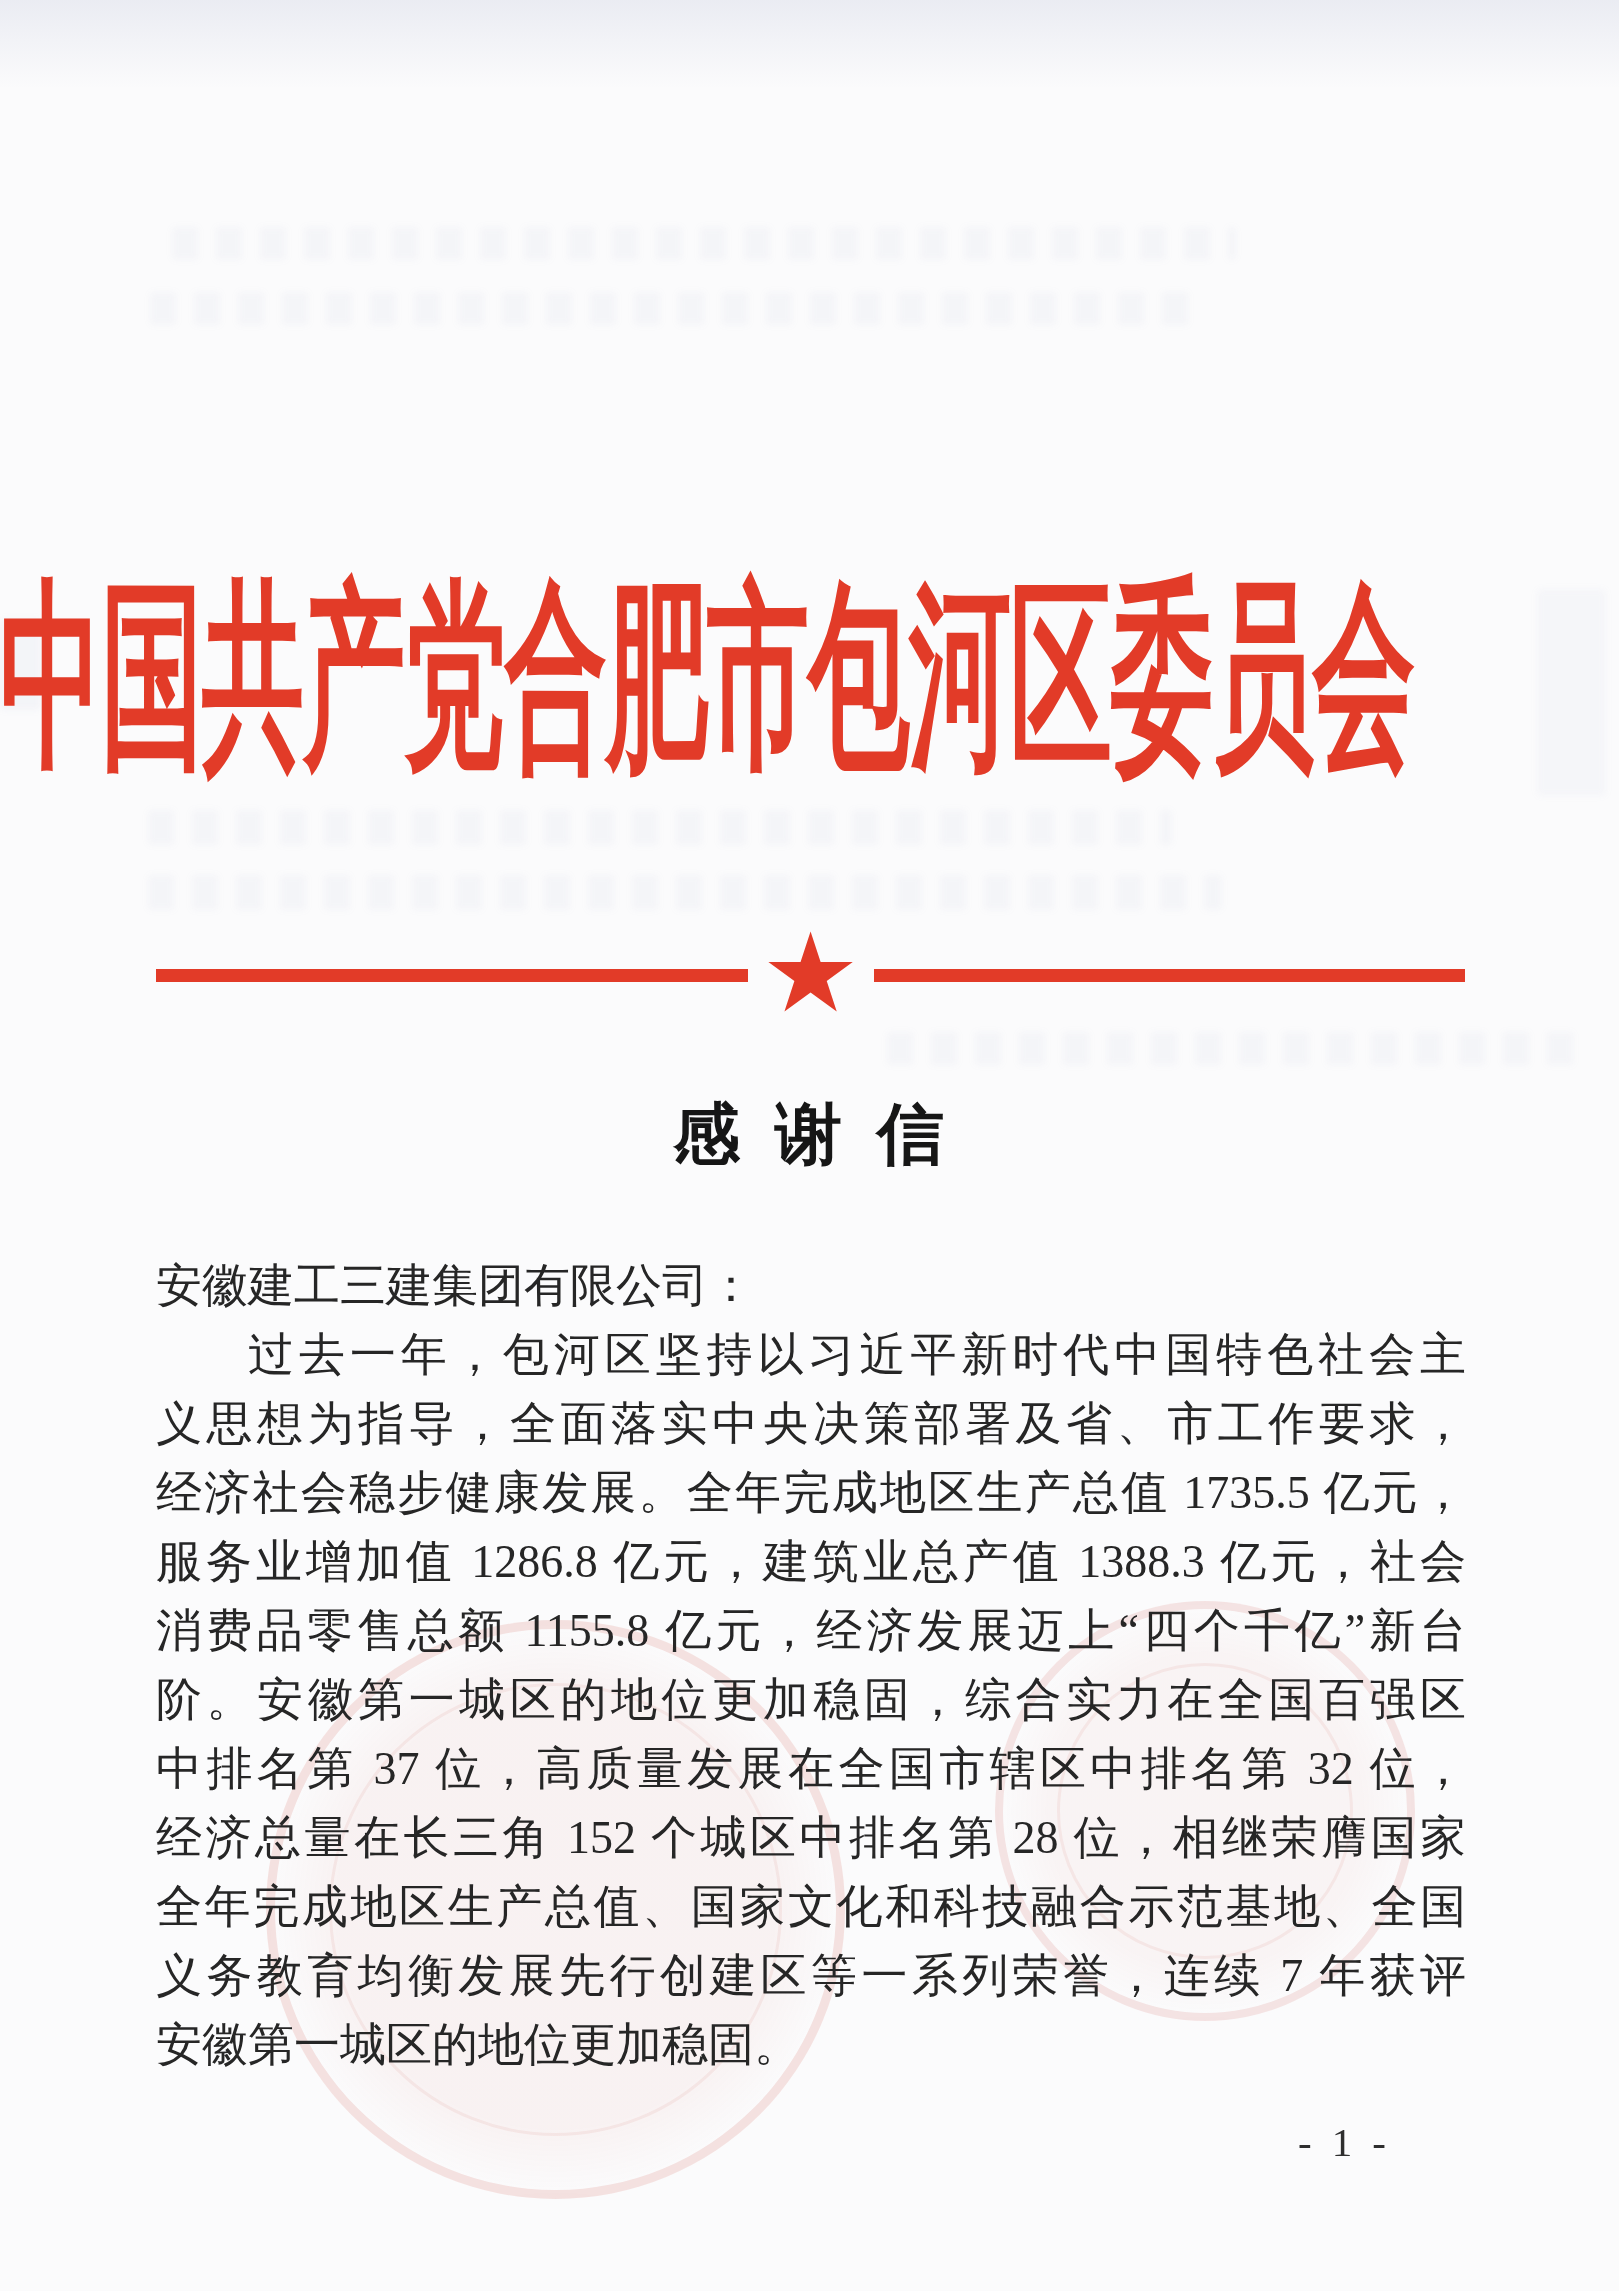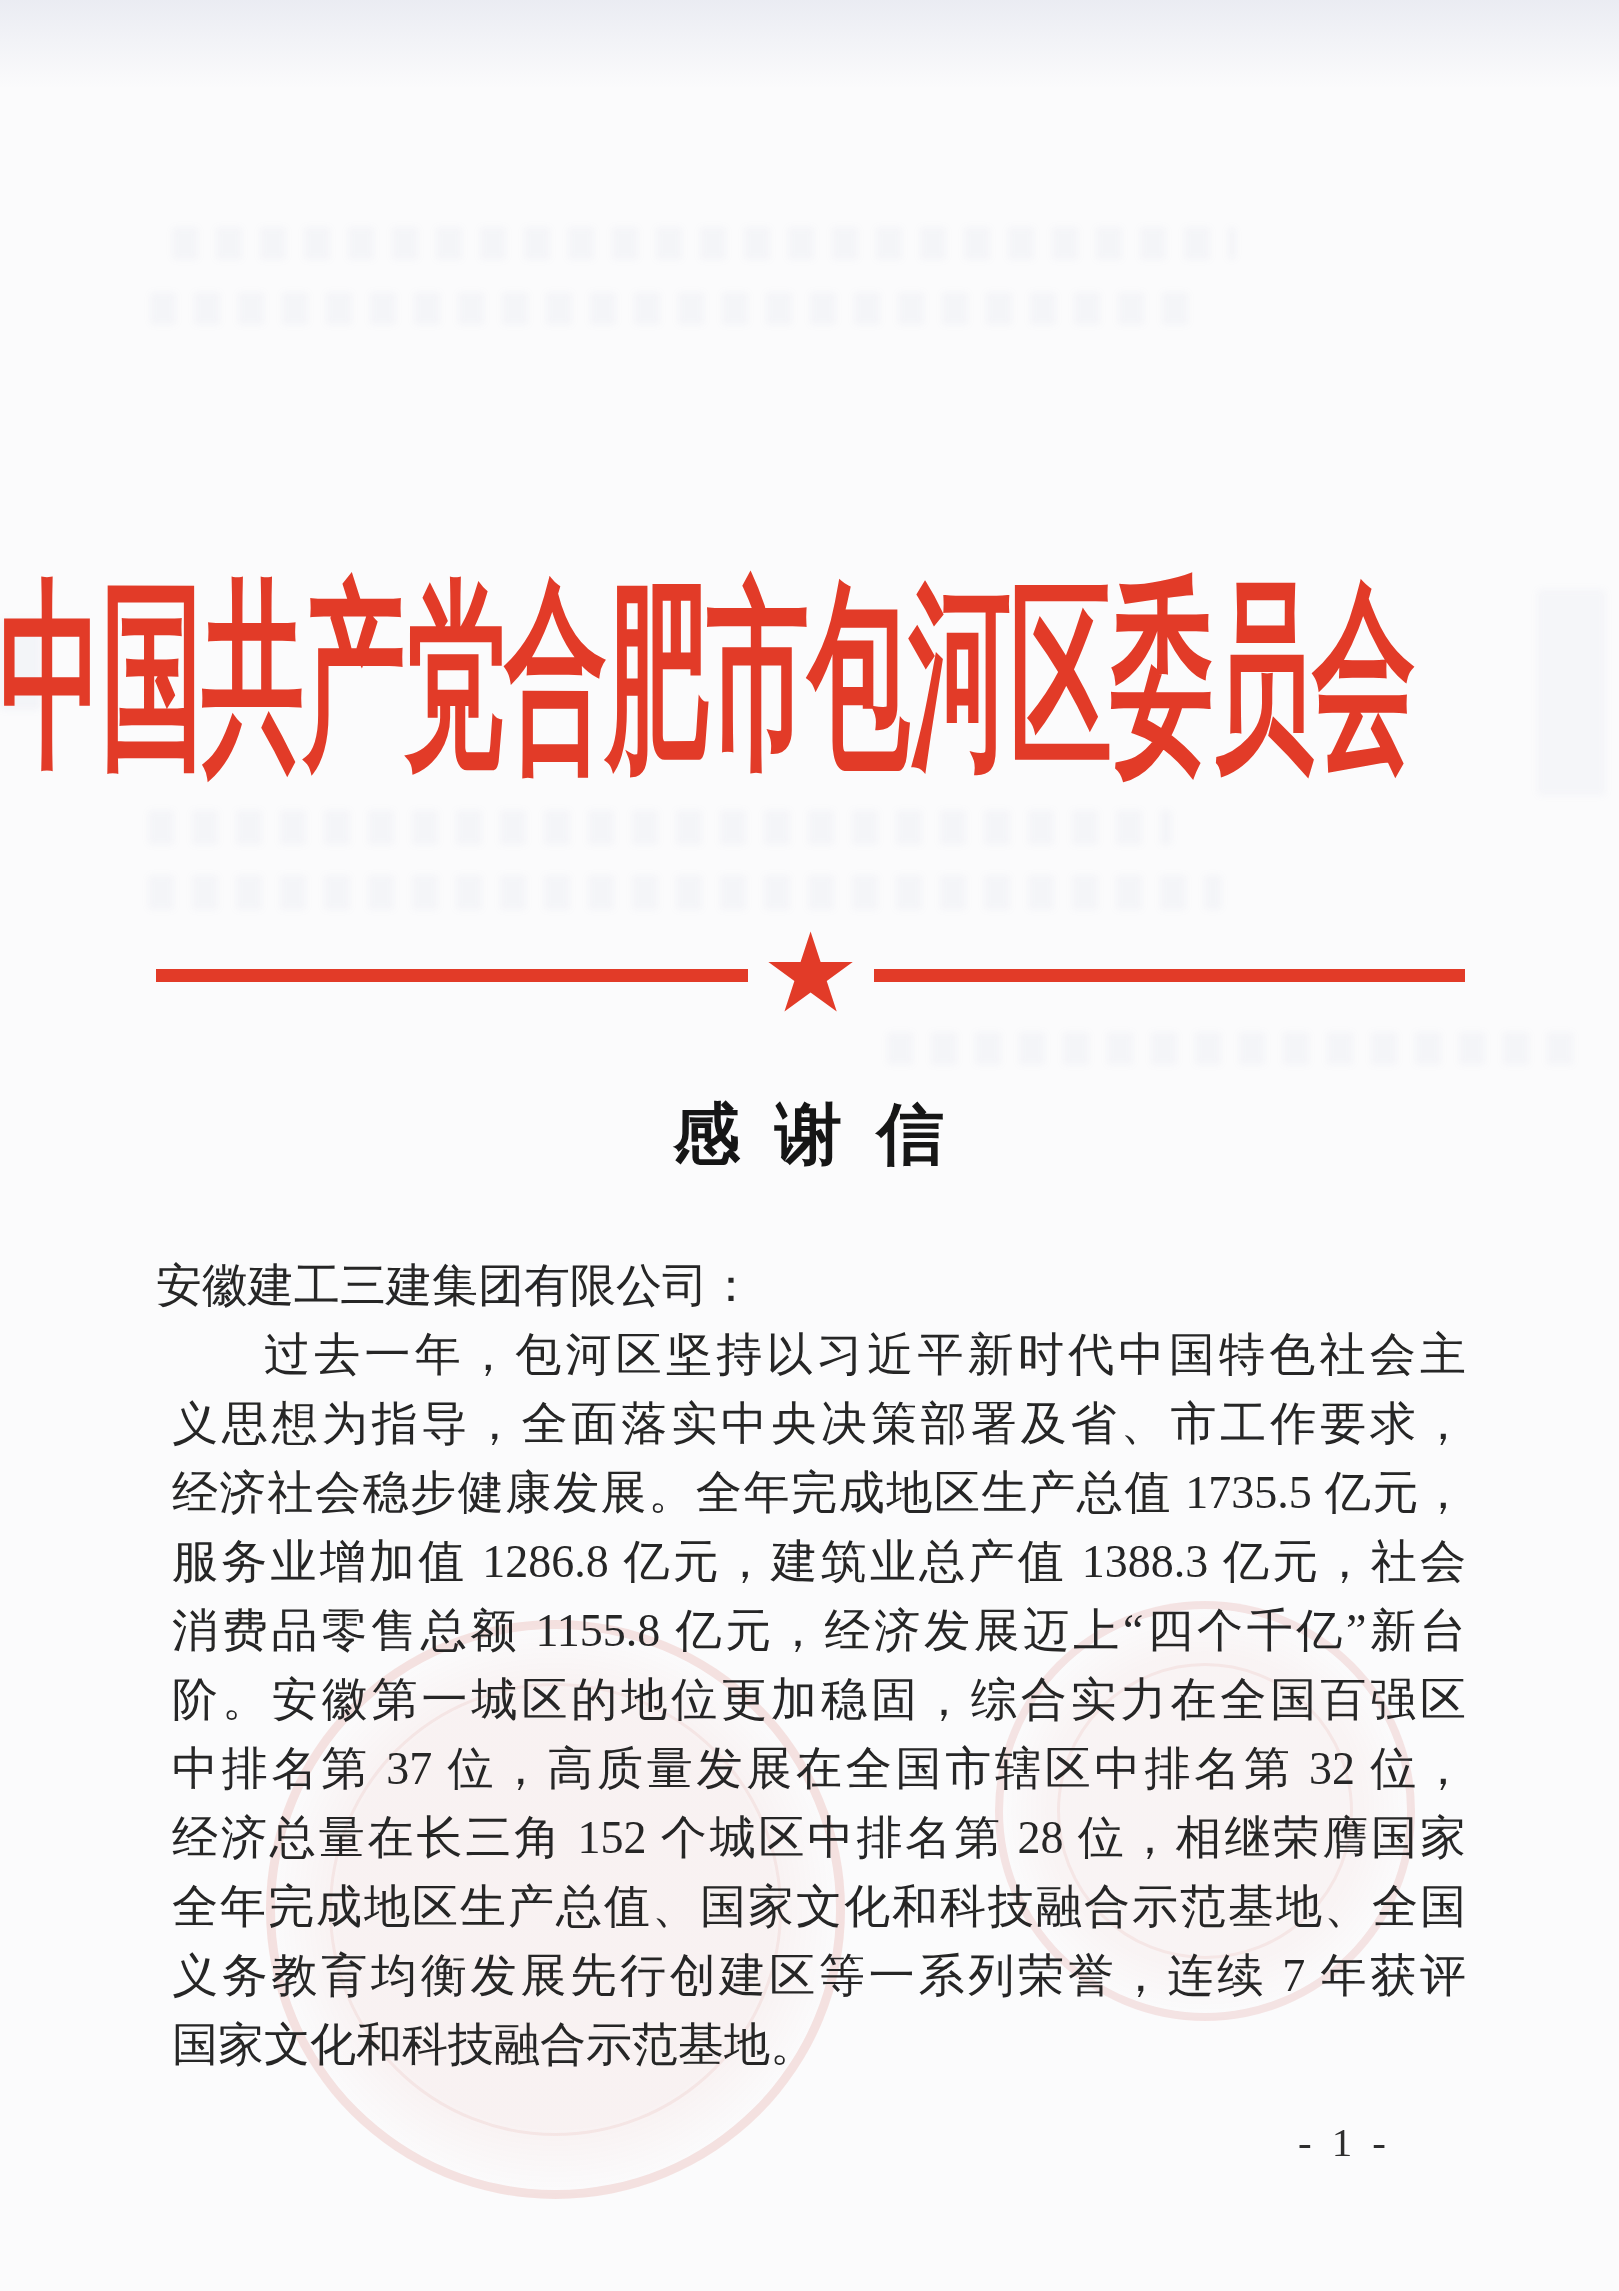--- a/index.html
+++ b/index.html
@@ -73,21 +73,21 @@
     text-align:center;color:#161616;
     font-weight:700;font-size:67px;
     letter-spacing:35px;padding-left:33px;
   }
   
   .body{
     position:absolute;left:156px;top:1251px;width:1310px;
     font-size:46px;line-height:69px;color:var(--ink);
   }
   .salutation{text-align:left;}
-  .bline{text-align:justify;text-align-last:justify;margin-left:16px;}
+  .bline{text-align:justify;text-align-last:justify;}
   .bline.first{text-indent:2em;}
   .bline.last{text-align-last:left;}
   
   .page-num{
     position:absolute;left:1298px;top:2118px;
     font-size:41px;letter-spacing:4.9px;color:#2e2e2e;
   }
 </style>
 </head>
 <body>
@@ -122,19 +122,19 @@
     <div class="bline first">过去一年，包河区坚持以习近平新时代中国特色社会主</div>
     <div class="bline">义思想为指导，全面落实中央决策部署及省、市工作要求，</div>
     <div class="bline">经济社会稳步健康发展。全年完成地区生产总值 1735.5 亿元，</div>
     <div class="bline">服务业增加值 1286.8 亿元，建筑业总产值 1388.3 亿元，社会</div>
     <div class="bline">消费品零售总额 1155.8 亿元，经济发展迈上“四个千亿”新台</div>
     <div class="bline">阶。安徽第一城区的地位更加稳固，综合实力在全国百强区</div>
     <div class="bline">中排名第 37 位，高质量发展在全国市辖区中排名第 32 位，</div>
     <div class="bline">经济总量在长三角 152 个城区中排名第 28 位，相继荣膺国家</div>
     <div class="bline">全年完成地区生产总值、国家文化和科技融合示范基地、全国</div>
     <div class="bline">义务教育均衡发展先行创建区等一系列荣誉，连续 7 年获评</div>
-    <div class="bline last">国家文化和科技融合示范基地。</div>
+    <div class="bline last">安徽第一城区的地位更加稳固。</div>
   </div>
 
   <div class="page-num">- 1 -</div>
 
 </div>
 
 
 </body></html>

